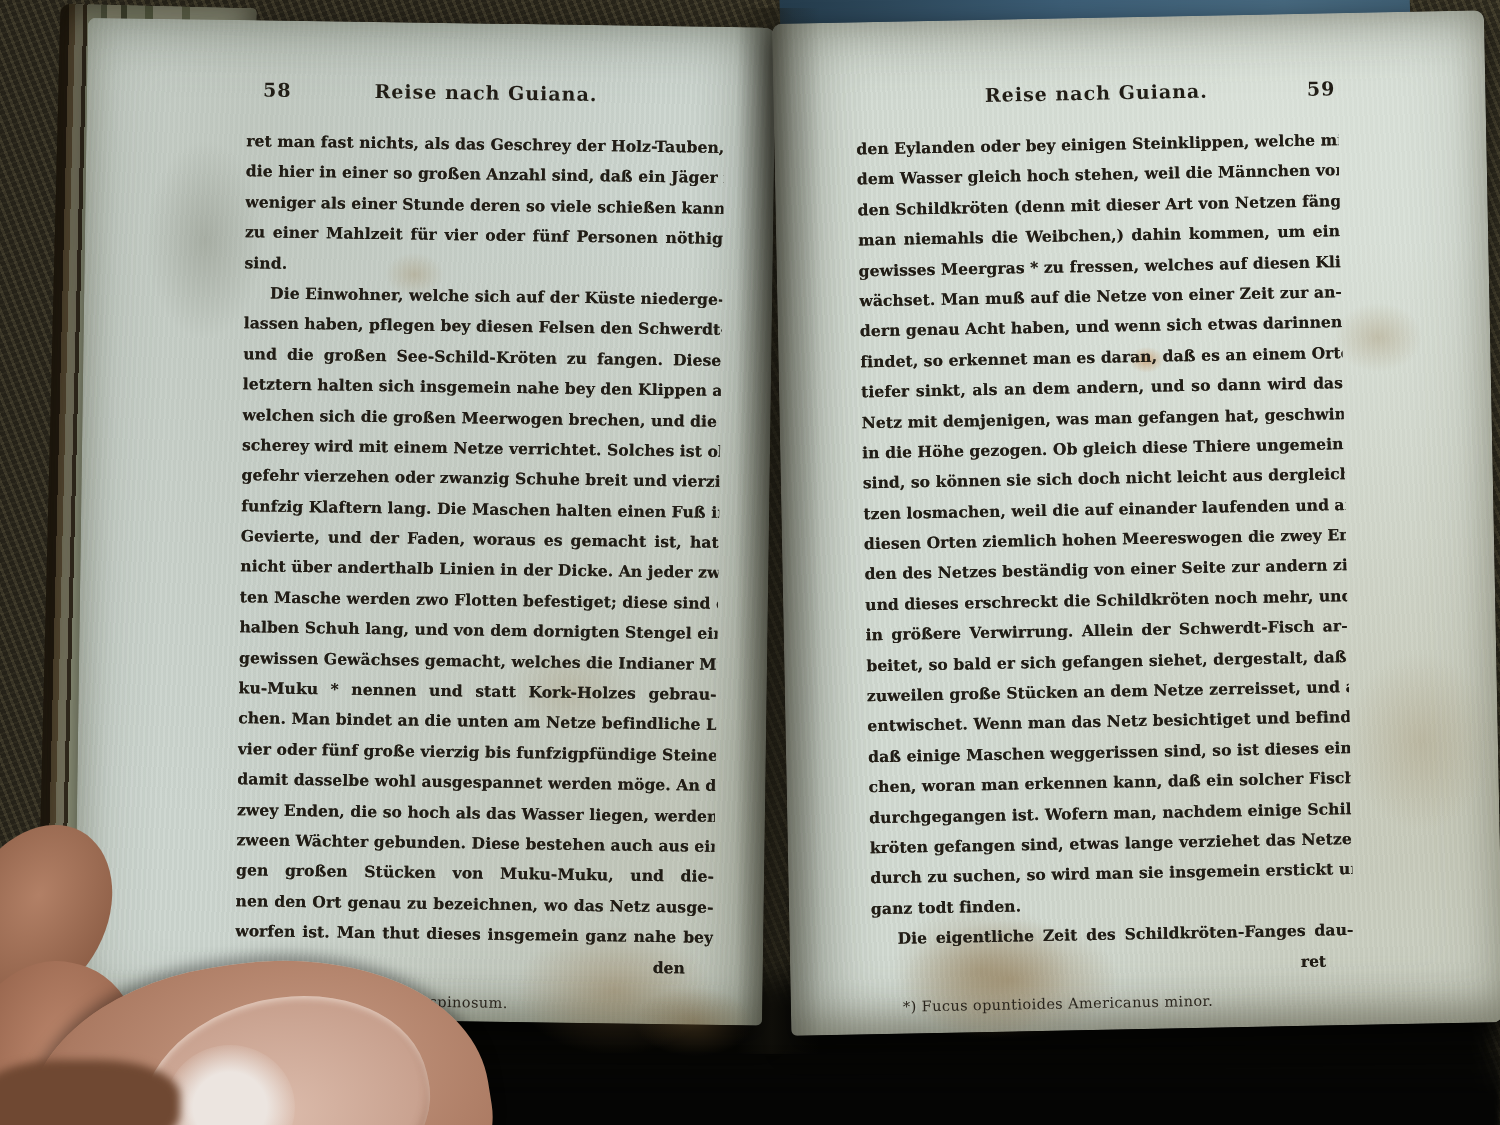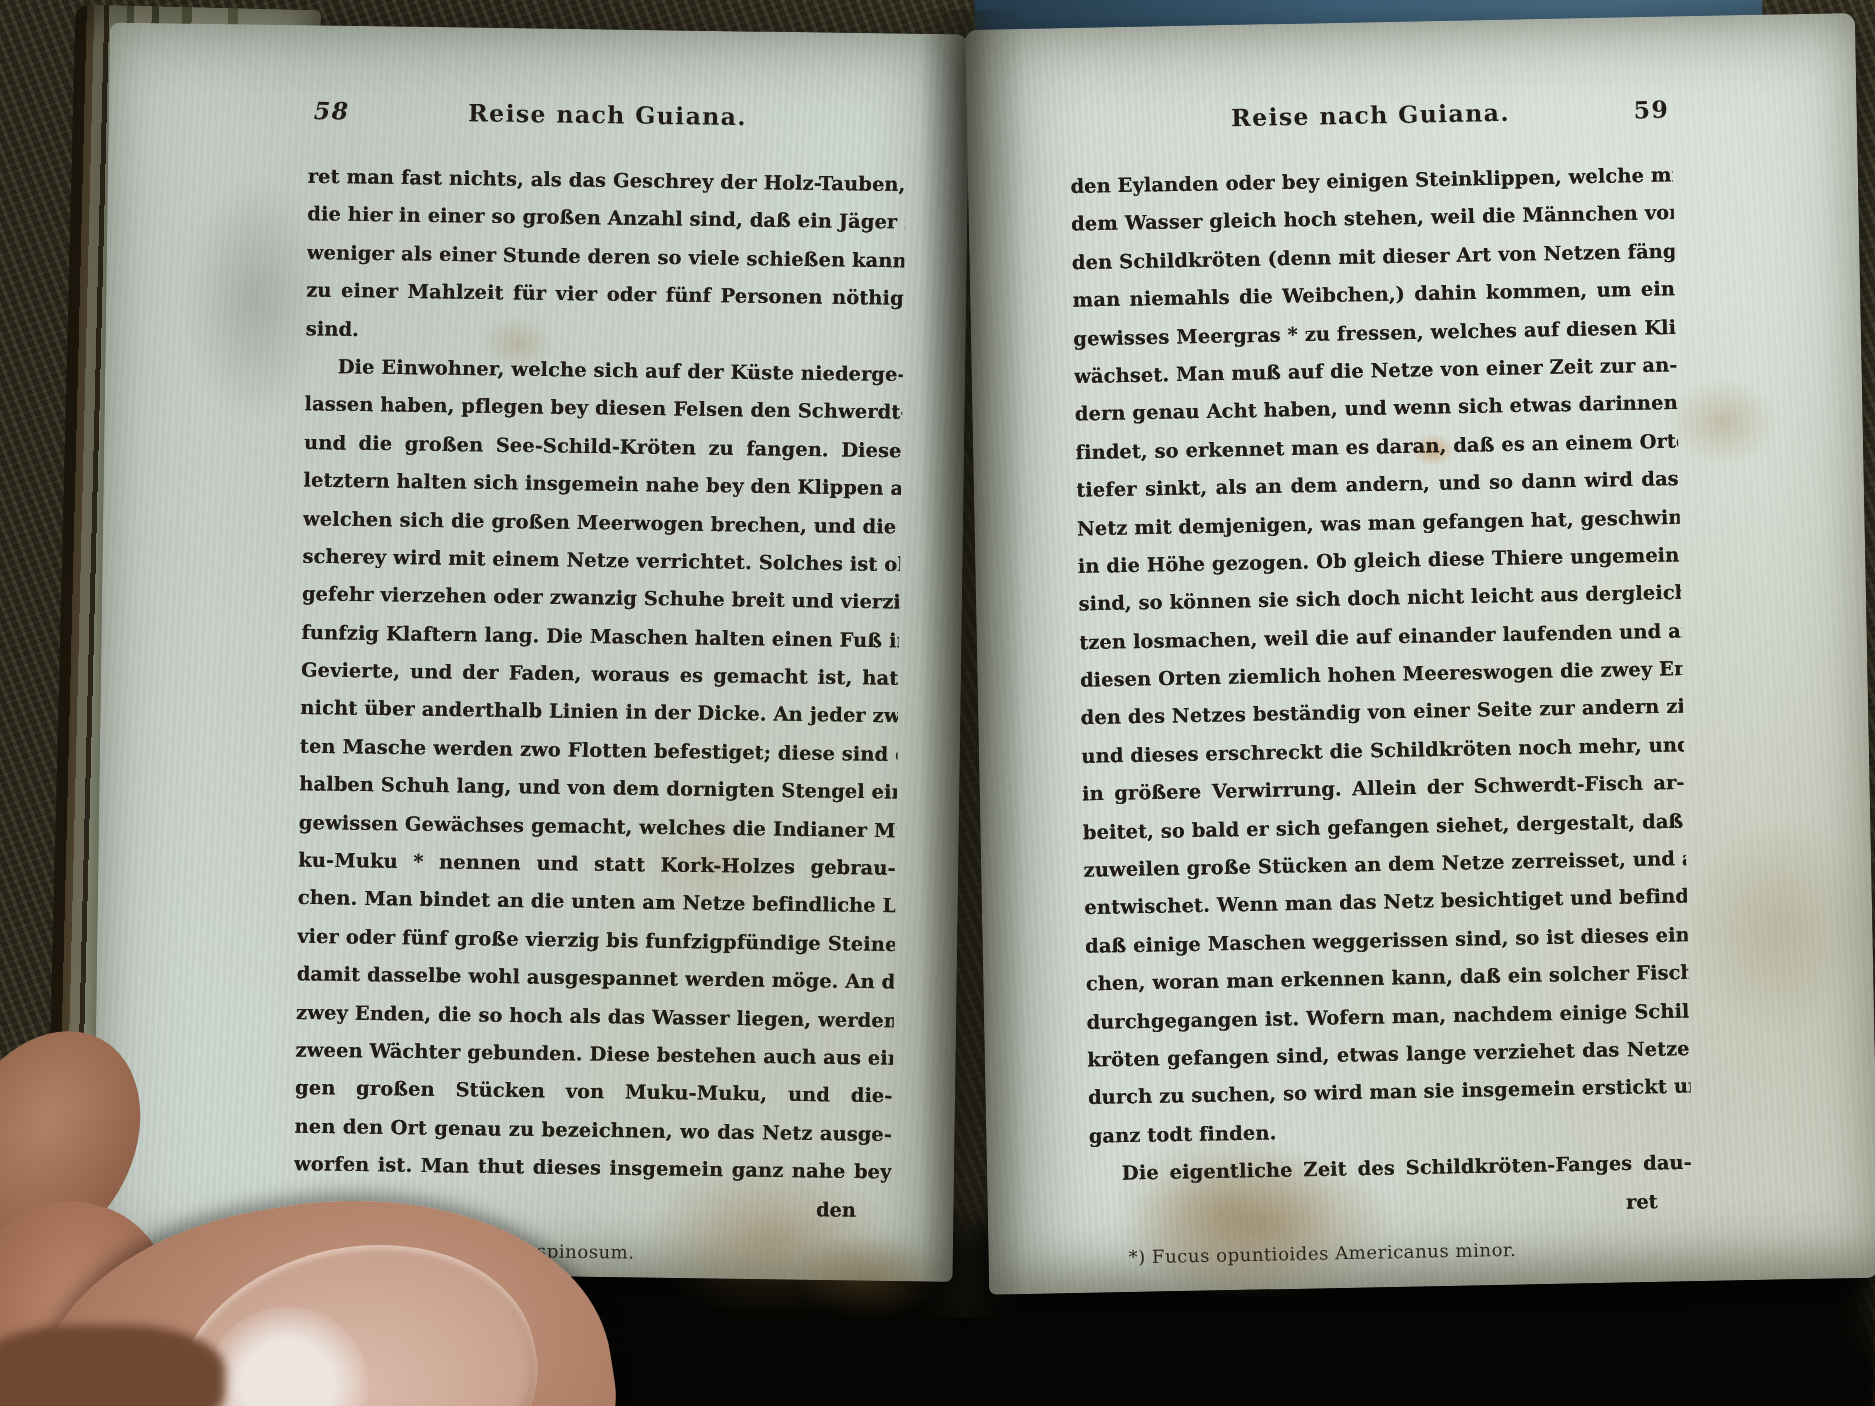--- a/index.html
+++ b/index.html
@@ -85,21 +85,21 @@
   .stain.s7{left:555px;top:290px;width:90px;height:70px;background:radial-gradient(rgba(148,122,78,.3),transparent 70%);}
   .stain.s8{left:560px;top:640px;width:150px;height:180px;background:radial-gradient(rgba(150,128,88,.25),transparent 70%);}
   .stain.s9{left:350px;top:330px;width:36px;height:26px;background:radial-gradient(rgba(190,110,40,.45),transparent 70%);}
   .stain.s10{left:60px;top:120px;width:120px;height:200px;background:radial-gradient(rgba(118,122,108,.35),transparent 70%);}
   
   .content{position:absolute;z-index:2;}
   .content-left{left:160px;top:58px;width:478px;}
   .content-right{left:82px;top:64px;width:482px;}
   .header{position:relative;height:34px;font-weight:700;font-size:19px;letter-spacing:1px;}
   .header .pagenum{position:absolute;top:0;}
-  .pagenum-left{left:4px;font-style:italic;}
+  .pagenum-left{left:16px;}
   .pagenum-right{right:2px;}
   .header .runtitle{position:absolute;left:0;right:0;text-align:center;}
   .body-block{margin-top:14px;}
   .line{
     height:30.4px;line-height:30.4px;font-size:15.5px;font-weight:700;
     text-align:justify;text-align-last:justify;overflow:hidden;white-space:nowrap;
     letter-spacing:.1px;text-shadow:0 0 .5px rgba(32,26,18,.8);
   }
   .line.indent{text-indent:26px;}
   .line.end{text-align-last:left;}

